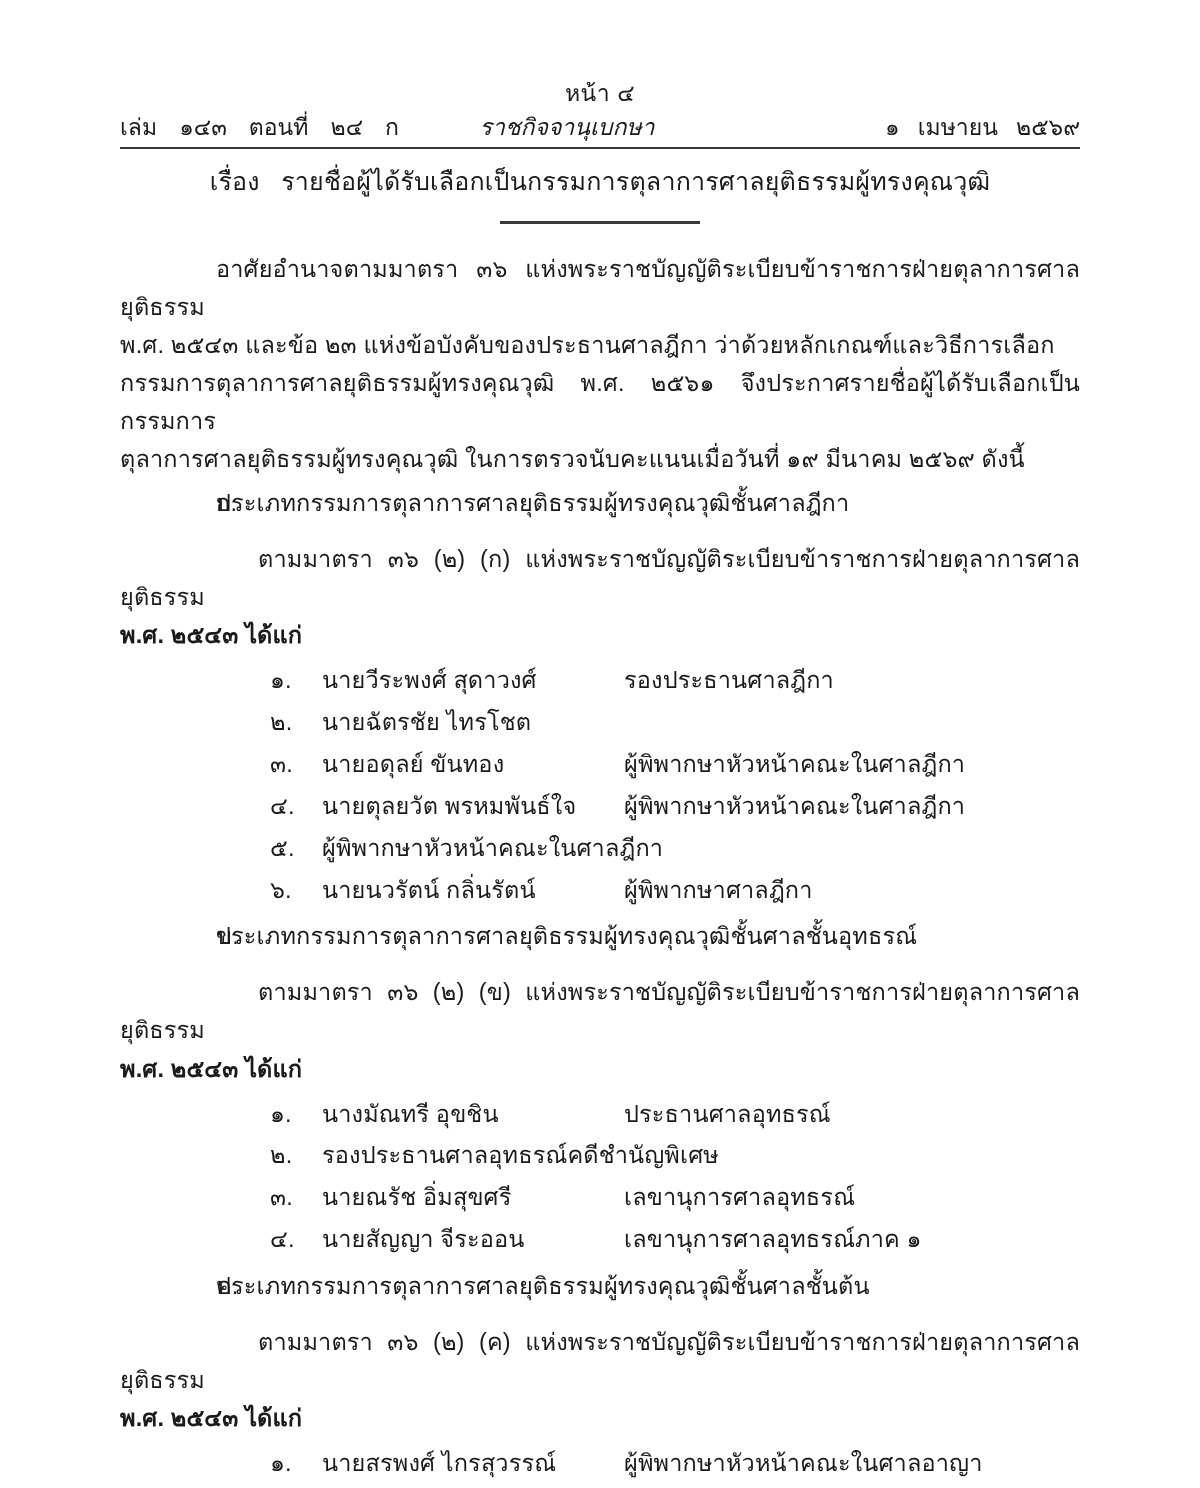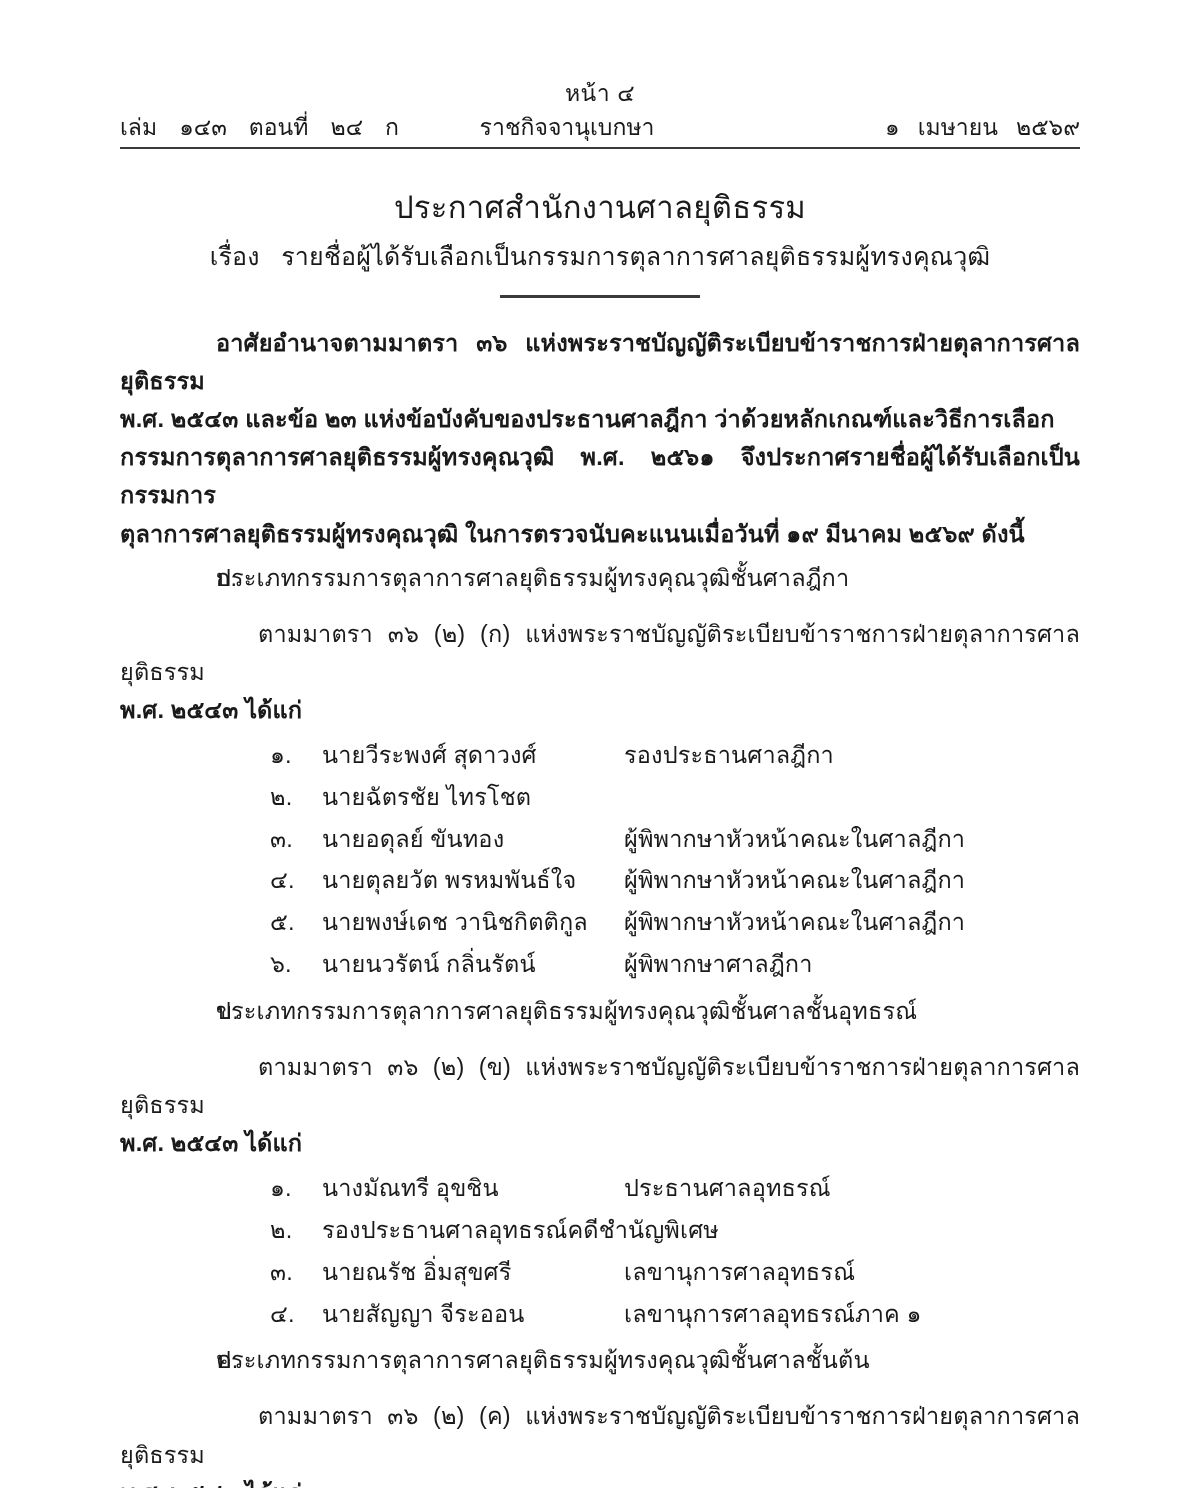--- a/index.html
+++ b/index.html
@@ -45,20 +45,21 @@
   .head-left {
     display: flex;
     gap: 22px;
     white-space: nowrap;
   }
   .head-center {
     flex: 1 1 auto;
     text-align: center;
     white-space: nowrap;
     padding-right: 150px;
+    font-style: italic;
   }
   .head-right {
     display: flex;
     gap: 18px;
     white-space: nowrap;
   }
   .head-rule {
     border: 0;
     border-top: 2px solid #3a3a3a;
     margin: 4px 0 0 0;
@@ -90,21 +91,20 @@
   
   .body-block {
     margin-top: 26px;
     font-size: 23.5px;
     line-height: 1.62;
     letter-spacing: 0.15px;
   }
   .para {
     text-align: justify;
     text-justify: inter-word;
-    font-weight: bold;
   }
   .para .indent {
     display: inline-block;
     width: 96px;
   }
 
   .section {
     margin-top: 6px;
   }
   .section-head {
@@ -182,21 +182,20 @@
       <div class="head-center">ราชกิจจานุเบกษา</div>
       <div class="head-right">
         <span>๑</span>
         <span>เมษายน</span>
         <span>๒๕๖๙</span>
       </div>
     </div>
     <hr class="head-rule">
   </div>
 
-  <div class="doc-title">ประกาศสำนักงานศาลยุติธรรม</div>
   <div class="doc-subtitle">
     <span>เรื่อง</span>
     &nbsp;
     <span>รายชื่อผู้ได้รับเลือกเป็นกรรมการตุลาการศาลยุติธรรมผู้ทรงคุณวุฒิ</span>
   </div>
   <div class="title-rule"></div>
 
   <div class="body-block">
 
     <div class="para">
@@ -230,21 +229,20 @@
           <span class="name-person">นายอดุลย์ ขันทอง</span>
           <span class="name-position">ผู้พิพากษาหัวหน้าคณะในศาลฎีกา</span>
         </li>
         <li class="name-row">
           <span class="name-num">๔.</span>
           <span class="name-person">นายตุลยวัต พรหมพันธ์ใจ</span>
           <span class="name-position">ผู้พิพากษาหัวหน้าคณะในศาลฎีกา</span>
         </li>
         <li class="name-row">
           <span class="name-num">๕.</span>
-          <span class="name-person">นายพงษ์เดช วานิชกิตติกูล</span>
           <span class="name-position">ผู้พิพากษาหัวหน้าคณะในศาลฎีกา</span>
         </li>
         <li class="name-row">
           <span class="name-num">๖.</span>
           <span class="name-person">นายนวรัตน์ กลิ่นรัตน์</span>
           <span class="name-position">ผู้พิพากษาศาลฎีกา</span>
         </li>
       </ul>
     </div>
 

